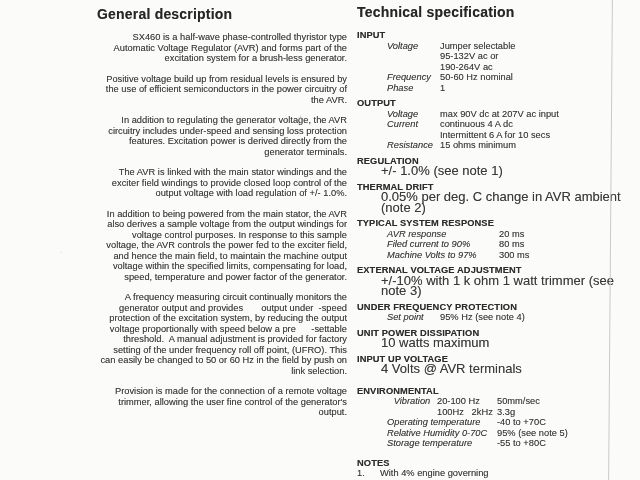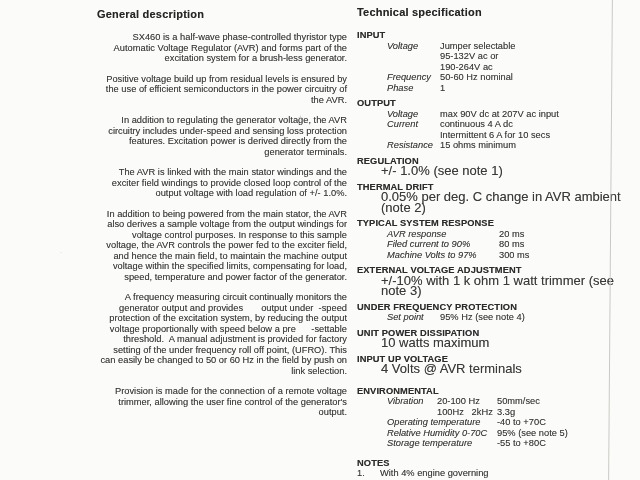--- a/index.html
+++ b/index.html
@@ -5,33 +5,33 @@
   html,body{margin:0;padding:0;}
   body{
     width:640px;height:480px;position:relative;overflow:hidden;
     background:#fbfbf9;
     font-family:"Liberation Sans", sans-serif;
     color:#3a3a3a;
     text-shadow:0 0 .6px rgba(70,70,70,.5);
   }
   .col-left{position:absolute;left:97px;top:6px;width:250px;}
   .col-right{position:absolute;left:357px;top:4px;width:274px;}
-  .heading{font-size:11px;font-weight:bold;color:#262626;letter-spacing:.2px;margin:0 0 9px 0;line-height:17px;}
+  .heading{font-size:14px;font-weight:bold;color:#262626;letter-spacing:.2px;margin:0 0 9px 0;line-height:17px;}
   .col-left p{font-size:9.3px;line-height:10.5px;margin:0 0 10px 0;white-space:pre-wrap;text-align:right;}
   .sec{margin-top:5px;}
   .sec.first{margin-top:0;}
   .sec.env{margin-top:11px;}
   .sec.notes{margin-top:9px;}
   .sec-title{font-weight:bold;font-size:9.3px;line-height:10.5px;color:#2c2c2c;letter-spacing:.1px;}
   .row{display:flex;font-size:9.3px;line-height:10.5px;padding-left:30px;white-space:pre;}
   .txt{font-size:13px;line-height:10.5px;padding-left:24px;}
   .lbl{flex:none;font-style:italic;}
   .lbl.a{width:53px;}
   .lbl.b{width:112px;}
-  .lbl.e{width:50px;}
+  .lbl.e{width:50px;text-align:center;}
   .lbl.w{width:110px;}
   .mid{flex:none;width:60px;}
   .val{flex:1;}
   .note-row{display:flex;font-size:9.3px;line-height:10.5px;white-space:pre;}
   .note-num{flex:none;width:23px;}
   .page-edge{position:absolute;left:610px;top:-4px;width:1px;height:488px;background:#c9c9c6;transform:rotate(.45deg);}
   .speck{position:absolute;color:#b9b9b6;font-size:8px;text-shadow:none;}
   .speck.s1{left:298px;top:113px;}
   .speck.s2{left:60px;top:246px;opacity:.7;}
 </style>

